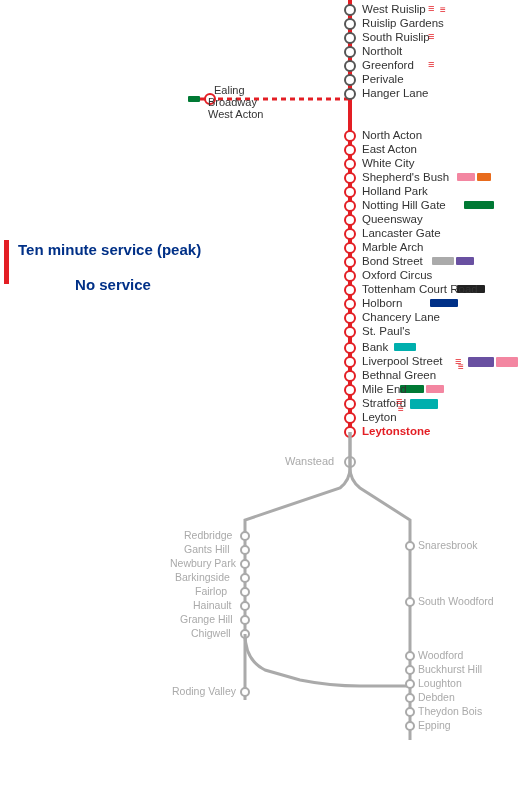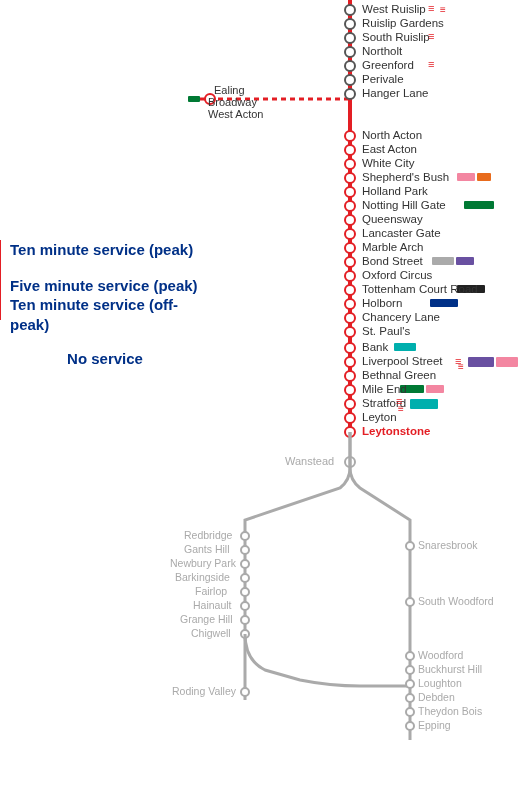--- a/index.html
+++ b/index.html
@@ -15,21 +15,21 @@
 
     .map-container {
       position: relative;
       width: 526px;
       height: 785px;
     }
 
     
     .legend {
       position: absolute;
-      left: 0;
+      left: 8px;
       top: 240px;
       width: 200px;
     }
 
     .legend-text {
       font-size: 15px;
       font-weight: bold;
       color: #003087;
       line-height: 1.3;
     }
@@ -51,25 +51,20 @@
   </style>
 </head>
 <body>
 
 <div class="map-container">
 
   <div class="legend">
     <div style="position:relative; margin-bottom:16px; padding-left:10px;">
       <div style="position:absolute;left:-4px;top:0;width:5px;height:44px;background:#e31e24;"></div>
       <div class="legend-text">Ten minute service (peak)</div>
-    </div>
-    <div style="position:relative; margin-bottom:16px; padding-left:10px;">
-      <div style="position:absolute;left:-4px;top:0;width:5px;height:44px;background:#e31e24;"></div>
-      <div class="legend-text">Five minute service (peak)</div>
-      <div class="legend-text">Ten minute service (off-peak)</div>
     </div>
     <div style="padding-left:10px;">
       <div class="no-service-text">No service</div>
     </div>
   </div>
 
   <svg class="diagram" xmlns="http://www.w3.org/2000/svg">
 
     <line x1="350" y1="0" x2="350" y2="432" stroke="#e31e24" stroke-width="4"></line>
 

